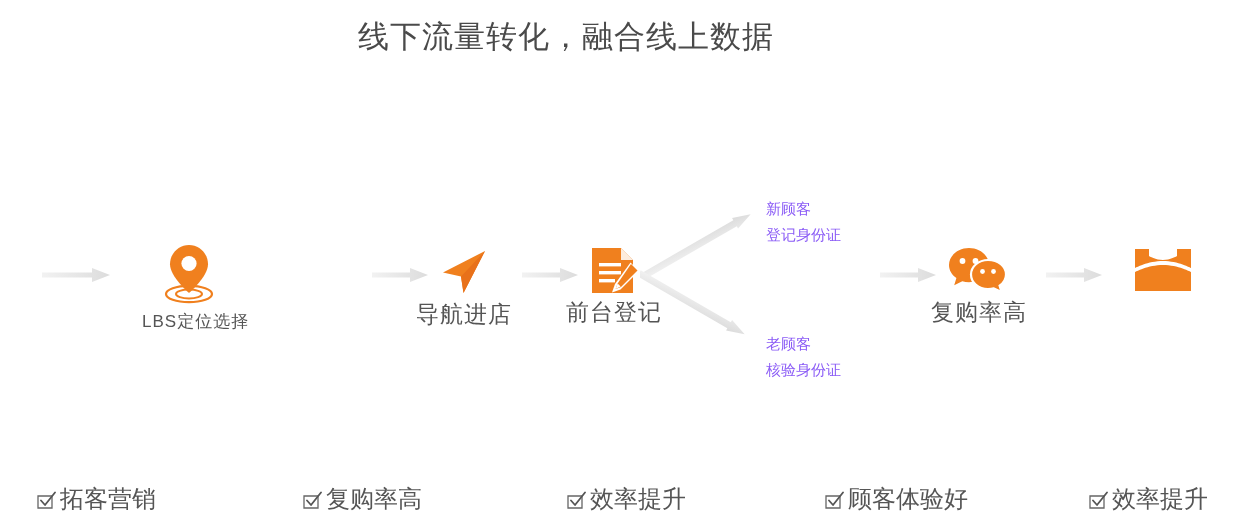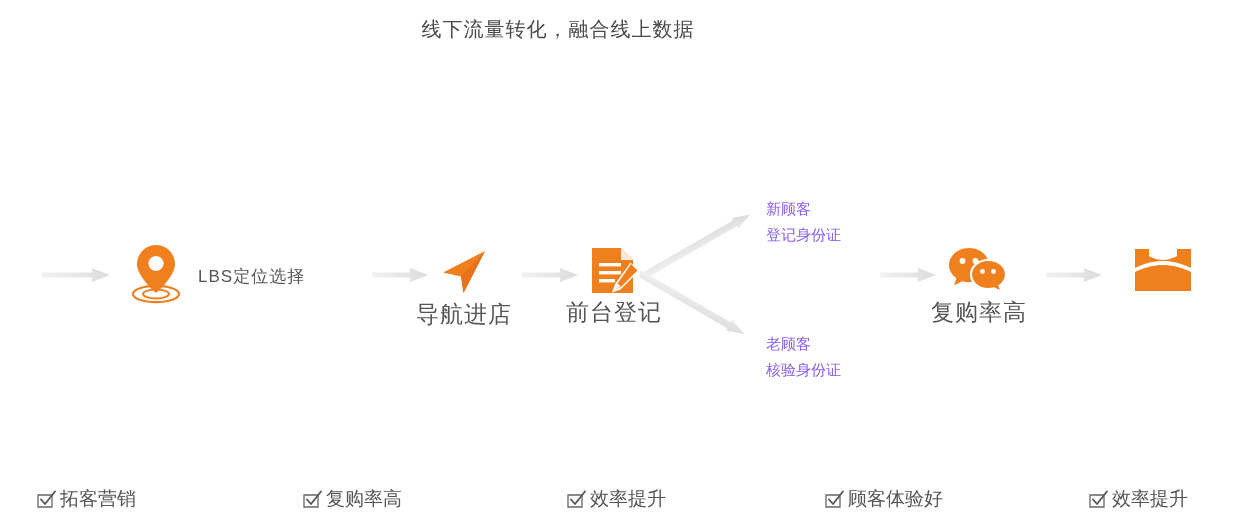--- a/index.html
+++ b/index.html
@@ -13,41 +13,42 @@
     position: relative;
     overflow: hidden;
     font-family: "Liberation Sans", "DejaVu Sans", sans-serif;
     color: #555555;
   }
 
   
   #page-title {
     position: absolute;
     top: 16px;
-    left: 0;
+    left: 8px;
     width: 1116px;
     text-align: center;
-    font-size: 20px;
+    font-size: 31px;
     letter-spacing: 1px;
     color: #4a4a4a;
     font-weight: 400;
     white-space: nowrap;
   }
 
   
   #flow {
     position: absolute;
     top: 0;
     left: 0;
     width: 1256px;
     height: 470px;
   }
 
   .node {
     position: absolute;
+    flex-direction: column;
   }
 
   .icon-box {
     position: relative;
   }
 
   .node-label {
     color: #555555;
     font-size: 17px;
     line-height: 25px;
@@ -117,23 +118,23 @@
   #features {
     position: absolute;
     left: 0;
     top: 488px;
     width: 1256px;
     height: 44px;
   }
   .feature {
     position: absolute;
     display: flex;
-    align-items: flex-end;
+    align-items: center;
     white-space: nowrap;
-    font-size: 19px;
+    font-size: 24px;
     color: #555555;
   }
   .feature .check-icon {
     width: 20px;
     height: 20px;
     margin-right: 4px;
     display: inline-block;
     flex: 0 0 auto;
   }
   .feature .feature-label { line-height: 22px; }

